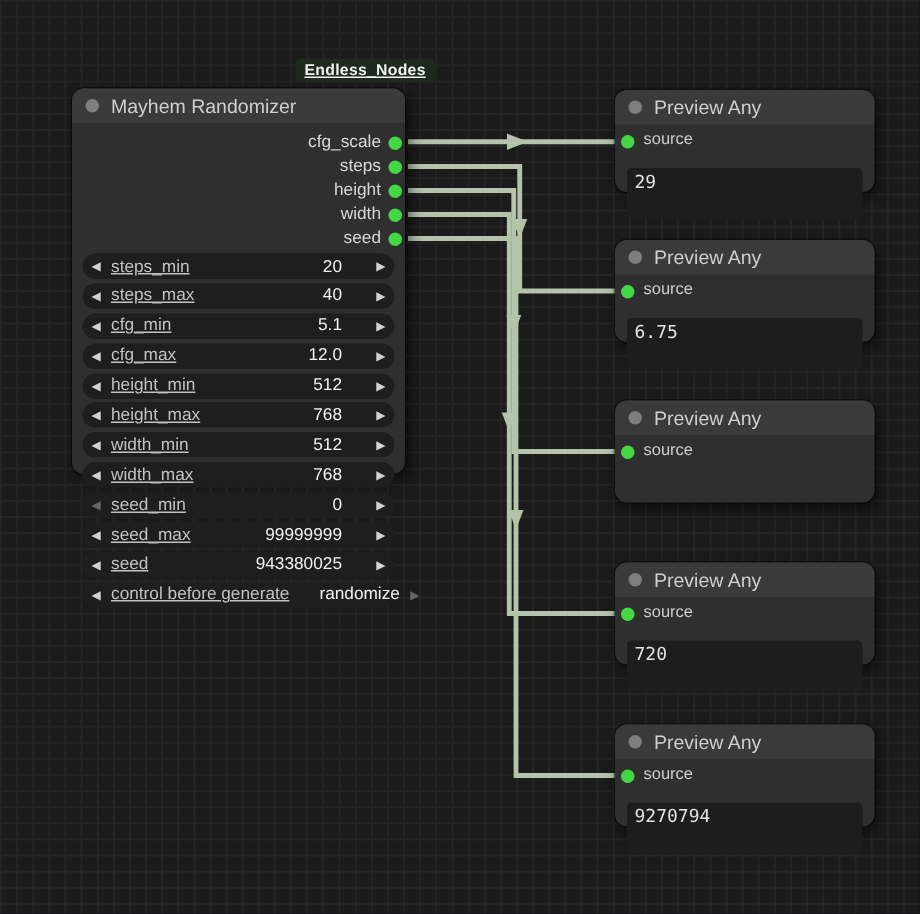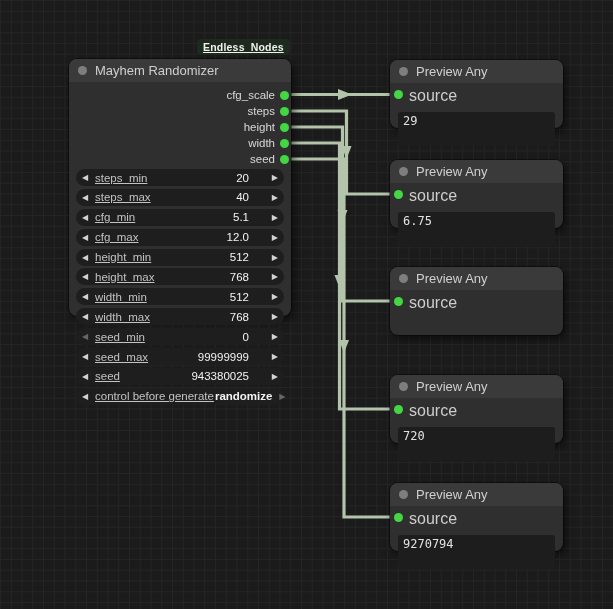--- a/index.html
+++ b/index.html
@@ -33,26 +33,26 @@
     padding-right:16px;font-size:11.5px;color:#d8d8d8;}
   .out-row .slot{right:2px;top:3.5px;}
   .widgets{position:absolute;left:7px;right:7px;top:110px;}
   .widget{height:17px;border-radius:8.5px;background:var(--widget-bg,#1e1e1e);
     margin-bottom:2.9px;display:flex;align-items:center;font-size:11.5px;padding:0 6px;}
   .warr{font-size:8px;color:#d2d2d2;width:13px;flex:0 0 auto;line-height:17px;}
   .warr.right{text-align:right;}
   .warr.dim{opacity:.4;}
   .wlabel{color:#c2c2c2;white-space:nowrap;text-decoration:underline;}
   .wvalue{margin-left:auto;color:#f2f2f2;margin-right:16px;white-space:nowrap;}
-  .wvalue.inline{margin-left:1px;margin-right:0;font-weight:bold;}
+  .wvalue.inline{margin-left:20px;margin-right:0;font-weight:normal;}
   .wspacer{flex:1;}
   
-  .preview{width:173px;height:68px;left:390px;}
+  .preview{width:173px;height:68px;left:410px;}
   .preview .slot{left:3.5px;top:29.5px;}
-  .in-label{position:absolute;left:19px;top:27px;font-size:16px;color:#cdcdcd;text-align:right;}
+  .in-label{position:absolute;left:19px;top:27px;font-size:11px;color:#cdcdcd;text-align:right;}
   .preview-box{
     position:absolute;left:8px;top:52px;width:157px;height:34px;box-sizing:border-box;
     background:var(--textarea-bg,#1d1d1d);border:none;border-radius:3px;color:#e2e2e2;
     font-family:"DejaVu Sans Mono",monospace;font-size:12px;line-height:15px;
     padding:2px 5px;resize:none;overflow:hidden;
   }
   .badge{
     position:absolute;left:197px;top:39px;z-index:3;border-radius:4px;
     background:var(--badge-bg,#1d2a1d);color:var(--badge-text,#eef3ee);
     font-size:10.5px;font-weight:bold;padding:2px 6px;letter-spacing:.2px;text-decoration:underline;
@@ -71,21 +71,21 @@
     <path class="wire" d="M272,159 H344 V517 H416"></path>
     <polygon class="arrow" points="338,89 338,100 352,94.5"></polygon>
     <polygon class="arrow" points="341.5,146 351.5,146 346.5,159"></polygon>
     <polygon class="arrow" points="337.5,210 347.5,210 342.5,223"></polygon>
     <polygon class="arrow" points="334.5,275 344.5,275 339.5,288"></polygon>
     <polygon class="arrow" points="339,340 349,340 344,353"></polygon>
   </svg>
 
   <div class="badge">Endless_Nodes</div>
 
-  <div class="node" style="left:69px;top:59px;width:222px;height:257px;">
+  <div class="node" style="left:48px;top:59px;width:222px;height:257px;">
     <div class="node-header">
       <span class="header-dot"></span>
       <span class="node-title">Mayhem Randomizer</span>
     </div>
     <div class="outputs">
       <div class="out-row">
         <span>cfg_scale</span>
         <span class="slot"></span>
       </div>
       <div class="out-row">

